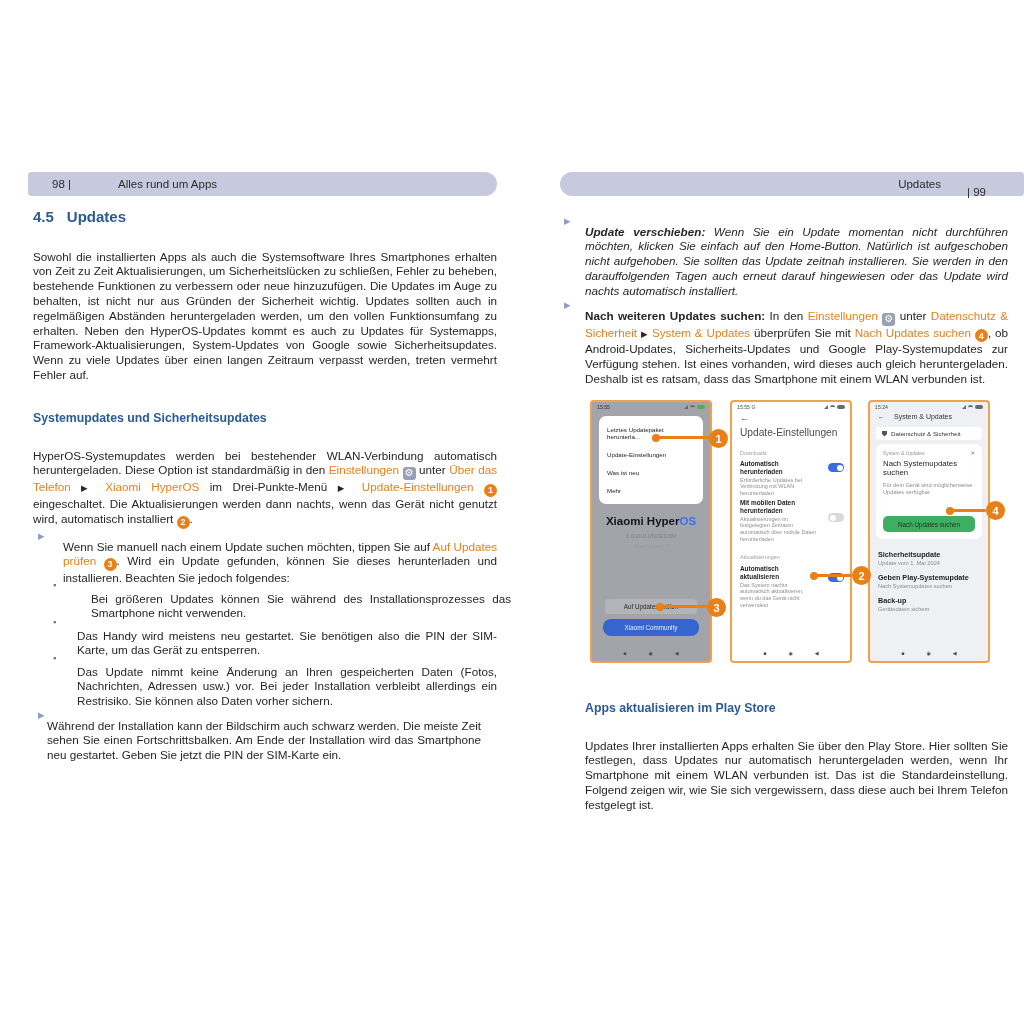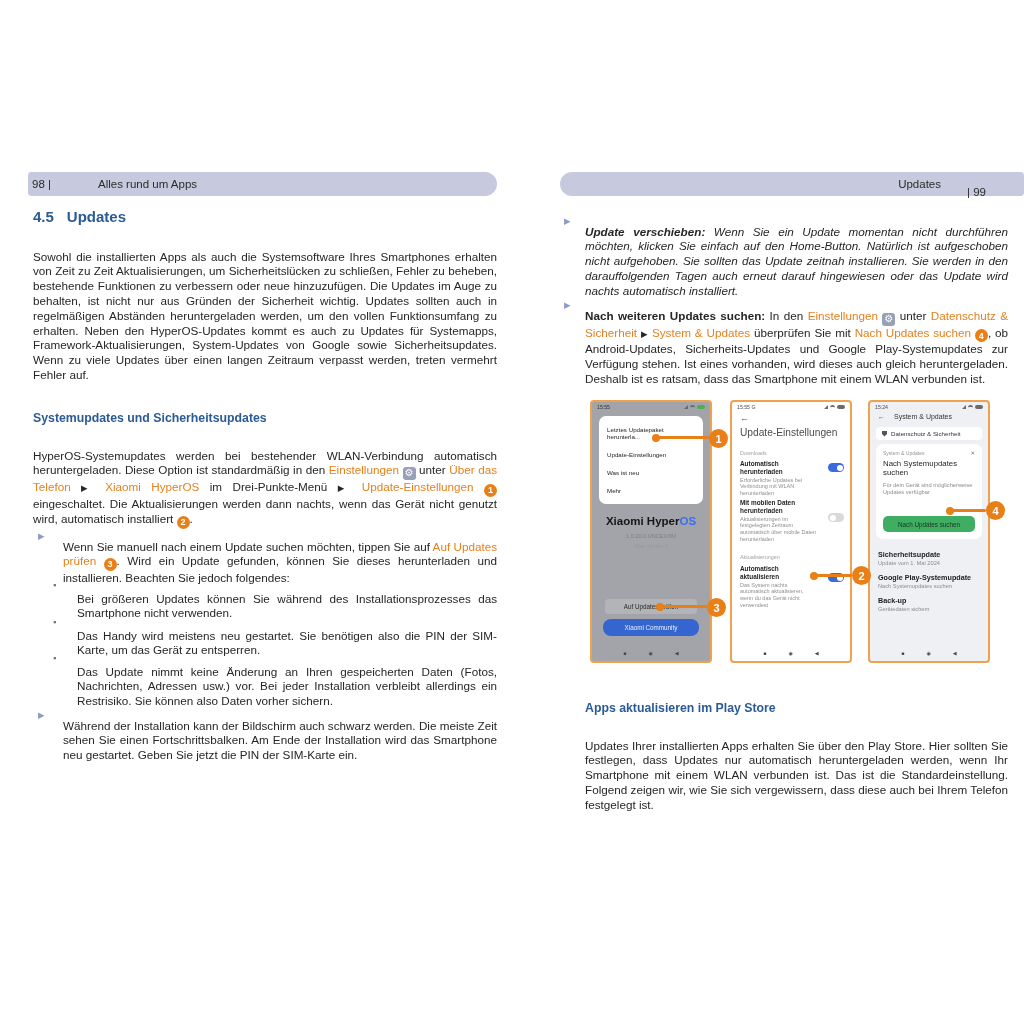--- a/index.html
+++ b/index.html
@@ -3,38 +3,38 @@
 <meta charset="utf-8">
 <style>
   html,body{margin:0;padding:0;}
   body{
     width:1024px;height:1024px;position:relative;background:#ffffff;
     font-family:"Liberation Sans", sans-serif;color:#262626;overflow:hidden;
   }
   
   .hdr{position:absolute;top:172px;height:24px;background:#c7cade;display:flex;align-items:center;font-size:11.5px;color:#2b2b2b;}
   .hdr-left{left:28px;width:469px;border-radius:4px 14px 14px 4px;}
-  .hdr-left .hdr-page{margin-left:4px;}
+  .hdr-left .hdr-page{margin-left:24px;}
   .hdr-left .hdr-title{margin-left:47px;}
   .hdr-right{left:560px;width:464px;border-radius:14px 4px 4px 14px;justify-content:flex-end;}
   .hdr-right .hdr-title{margin-right:26px;}
   .hdr-right .hdr-page{margin-right:38px;margin-top:16px;}
   
   .abs{position:absolute;}
   .body-text{font-size:11.7px;line-height:14.8px;text-align:justify;}
   .chapter-heading{left:33px;top:208px;color:#2b5a94;font-weight:bold;font-size:15px;display:flex;gap:13px;}
   .subhead{color:#2b5a94;font-weight:bold;font-size:12.3px;}
   #lp-intro{left:33px;top:238px;width:464px;}
   #lp-subhead{left:33px;top:411px;}
   #lp-settings{left:33px;top:437px;width:464px;}
   #lp-b1{left:63px;top:528px;width:434px;}
-  #lp-sb1{left:77px;top:580px;width:420px;}
+  #lp-sb1{left:91px;top:580px;width:420px;}
   #lp-sb2{left:77px;top:617px;width:420px;}
   #lp-sb3{left:77px;top:653px;width:420px;}
-  #lp-b2{left:63px;top:707px;width:434px;}
+  #lp-b2{left:47px;top:707px;width:434px;}
   #rp-b1{left:585px;top:213px;width:423px;font-style:italic;}
   #rp-b2{left:585px;top:297px;width:423px;}
   #rp-subhead{left:585px;top:701px;}
   #rp-para{left:585px;top:727px;width:423px;}
   .tri-marker{position:absolute;font-size:8.5px;color:#8c9cc2;}
   .sq-marker{position:absolute;font-size:9px;color:#6d6e71;}
   .link{color:#e4811d;}
   .lead{font-weight:bold;}
   .arrow-sep{font-size:8.5px;color:#262626;}
   .badge{display:inline-flex;width:13px;height:13px;border-radius:50%;background:#e87f17;color:#fff;
@@ -245,21 +245,21 @@
     </div>
     <div class="hl">Nach Systemupdates suchen</div>
     <div class="de">Für dein Gerät sind möglicherweise Updates verfügbar</div>
     <div class="p3-btn">Nach Updates suchen</div>
   </div>
   <div class="p3-li" style="top:148px;">
     <div class="ti">Sicherheitsupdate</div>
     <div class="de">Update vom 1. Mai 2024</div>
   </div>
   <div class="p3-li" style="top:171px;">
-    <div class="ti">Google Play-Systemupdate</div>
+    <div class="ti">Geben Play-Systemupdate</div>
     <div class="de">Nach Systemupdates suchen</div>
   </div>
   <div class="p3-li" style="top:194px;">
     <div class="ti">Back-up</div>
     <div class="de">Gerätedaten sichern</div>
   </div>
   <div class="pnav">
     <span>■</span>
     <span>◉</span>
     <span>◀</span>

